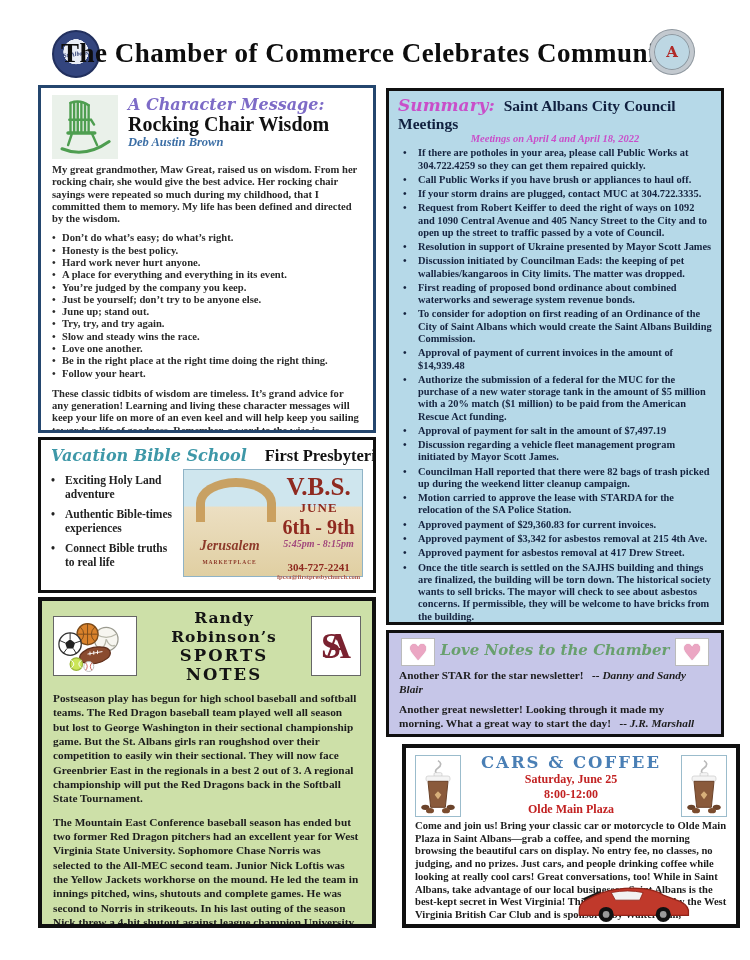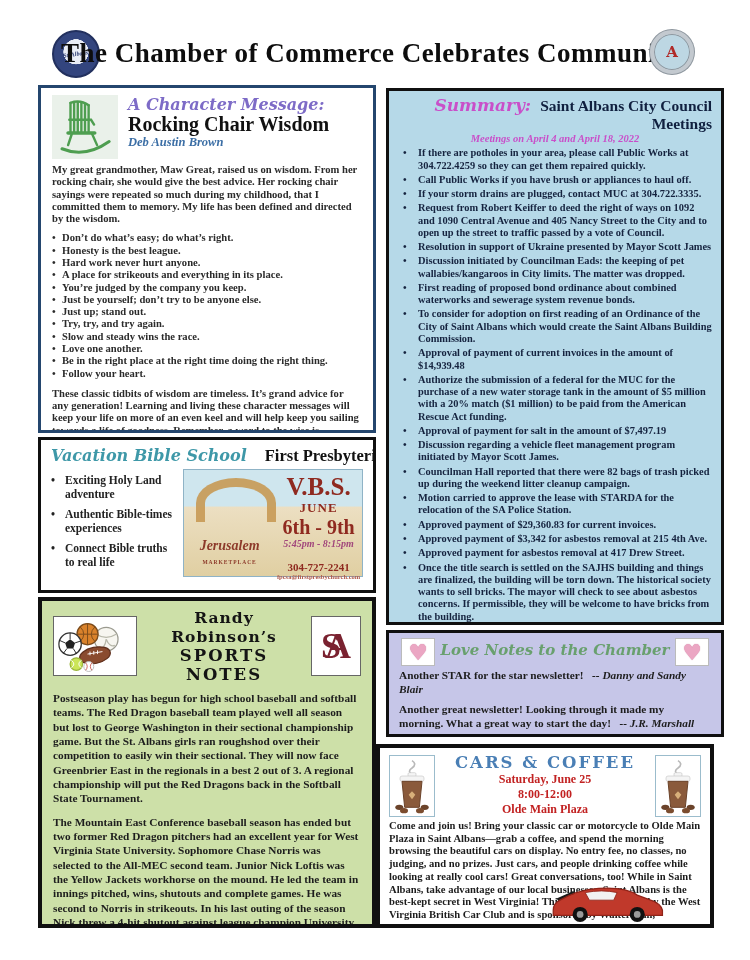--- a/index.html
+++ b/index.html
@@ -75,21 +75,21 @@
   .sa-logo { width:50px; height:60px; background:#fff; border:1px solid #666; flex:0 0 auto;
     display:flex; align-items:center; justify-content:center; }
   .sa-logo span { font-family:"Liberation Serif", serif; font-weight:bold; font-size:36px; color:#7a2230; line-height:1; }
   .sa-logo .a { margin-left:-16px; }
   .sports-body { font-size:11.3px; line-height:1.27; font-weight:bold; color:#1d1d1d; }
   .sports-body p { margin-bottom:9px; }
 
   
   .box-council { left:386px; top:88px; width:338px; height:537px; border:3px solid #101010;
     background:#b6d9e8; padding:5px 9px; }
-  .council-titlerow { text-align:right; line-height:1.1; }
+  .council-titlerow { text-align:left; line-height:1.1; }
   .council-kicker { color:#c94fc9; font-size:17px; margin-right:5px; }
   .council-title { font-size:15.5px; font-weight:bold; color:#10203f; }
   .council-sub { text-align:center; color:#c94fc9; font-size:10.5px; font-weight:bold; font-style:italic; margin:1px 0 3px; }
   .council-bullets { font-size:10.4px; line-height:1.18; font-weight:bold; color:#15233f; }
   .council-bullets li { margin-bottom:2px; padding-left:20px !important; }
   .council-bullets li::before { left:5px !important; }
 
   
   .box-love { left:386px; top:630px; width:338px; height:107px; border:3px solid #101010;
     background:#c6c6e8; padding:5px 10px; }
@@ -97,21 +97,21 @@
   .heart-box { position:absolute; top:0; width:34px; height:28px; background:#fff; border:1px solid #bbb;
     display:flex; align-items:center; justify-content:center; color:#eba6c3; font-size:22px;
     font-family:"DejaVu Sans", sans-serif; text-shadow:0 0 1px #c97799; }
   .heart-left { left:2px; } .heart-right { right:2px; }
   .love-title { text-align:center; color:#69a06e; font-size:15px; padding-top:3px; }
   .love-notes { font-size:11.3px; font-weight:bold; color:#1d1d1d; line-height:1.25; }
   .love-notes li { margin-bottom:6px; }
   .love-attr { font-style:italic; }
 
   
-  .box-cars { left:376px; top:744px; width:338px; height:184px; border:4px solid #101010; padding:5px 9px; }
+  .box-cars { left:402px; top:744px; width:338px; height:184px; border:4px solid #101010; padding:5px 9px; }
   .cup-box { position:absolute; top:7px; width:46px; height:62px; background:#fff; border:1px solid #9bbccc;
     display:flex; align-items:center; justify-content:center; }
   .cup-left { left:9px; } .cup-right { right:9px; }
   .cars-title { text-align:center; color:#4a7fb5; font-family:"DejaVu Serif", serif;
     font-size:16.5px; font-weight:bold; letter-spacing:2px; }
   .cars-when { text-align:center; color:#c22222; font-weight:bold; font-size:12px; line-height:1.25; margin-bottom:3px; }
   .cars-body { font-size:10.6px; line-height:1.2; font-weight:bold; color:#1d1d1d; }
   .car-img { position:absolute; left:168px; bottom:2px; }
 
   svg { display:block; }
@@ -155,26 +155,26 @@
         <div class="script rock-kicker">A Character Message:</div>
         <div class="rock-title">Rocking Chair Wisdom</div>
         <div class="rock-author">Deb Austin Brown</div>
       </div>
     </div>
     <div class="rock-body">
       <p>My great grandmother, Maw Great, raised us on wisdom. From her rocking chair, she would give the best advice. Her rocking chair sayings were repeated so much during my childhood, that I committed them to memory. My life has been defined and directed by the wisdom.</p>
       <ul class="plain rock-sayings">
 
           <li>Don’t do what’s easy; do what’s right.</li>
-          <li>Honesty is the best league.</li>
+          <li>Honesty is the best policy.</li>
           <li>Hard work never hurt anyone.</li>
-          <li>A place for strikeouts and everything in its place.</li>
+          <li>A place for everything and everything in its event.</li>
           <li>You’re judged by the company you keep.</li>
           <li>Just be yourself; don’t try to be anyone else.</li>
-          <li>Just up; stand out.</li>
+          <li>June up; stand out.</li>
           <li>Try, try, and try again.</li>
           <li>Slow and steady wins the race.</li>
           <li>Love one another.</li>
           <li>Be in the right place at the right time doing the right thing.</li>
           <li>Follow your heart.</li>
         </ul>
       <p>These classic tidbits of wisdom are timeless. It’s grand advice for any generation! Learning and living these character messages will keep your life on more of an even keel and will help keep you sailing towards a life of goodness.  Remember, a word to the wise is sufficient.</p>
     </div>
   </div>
 

